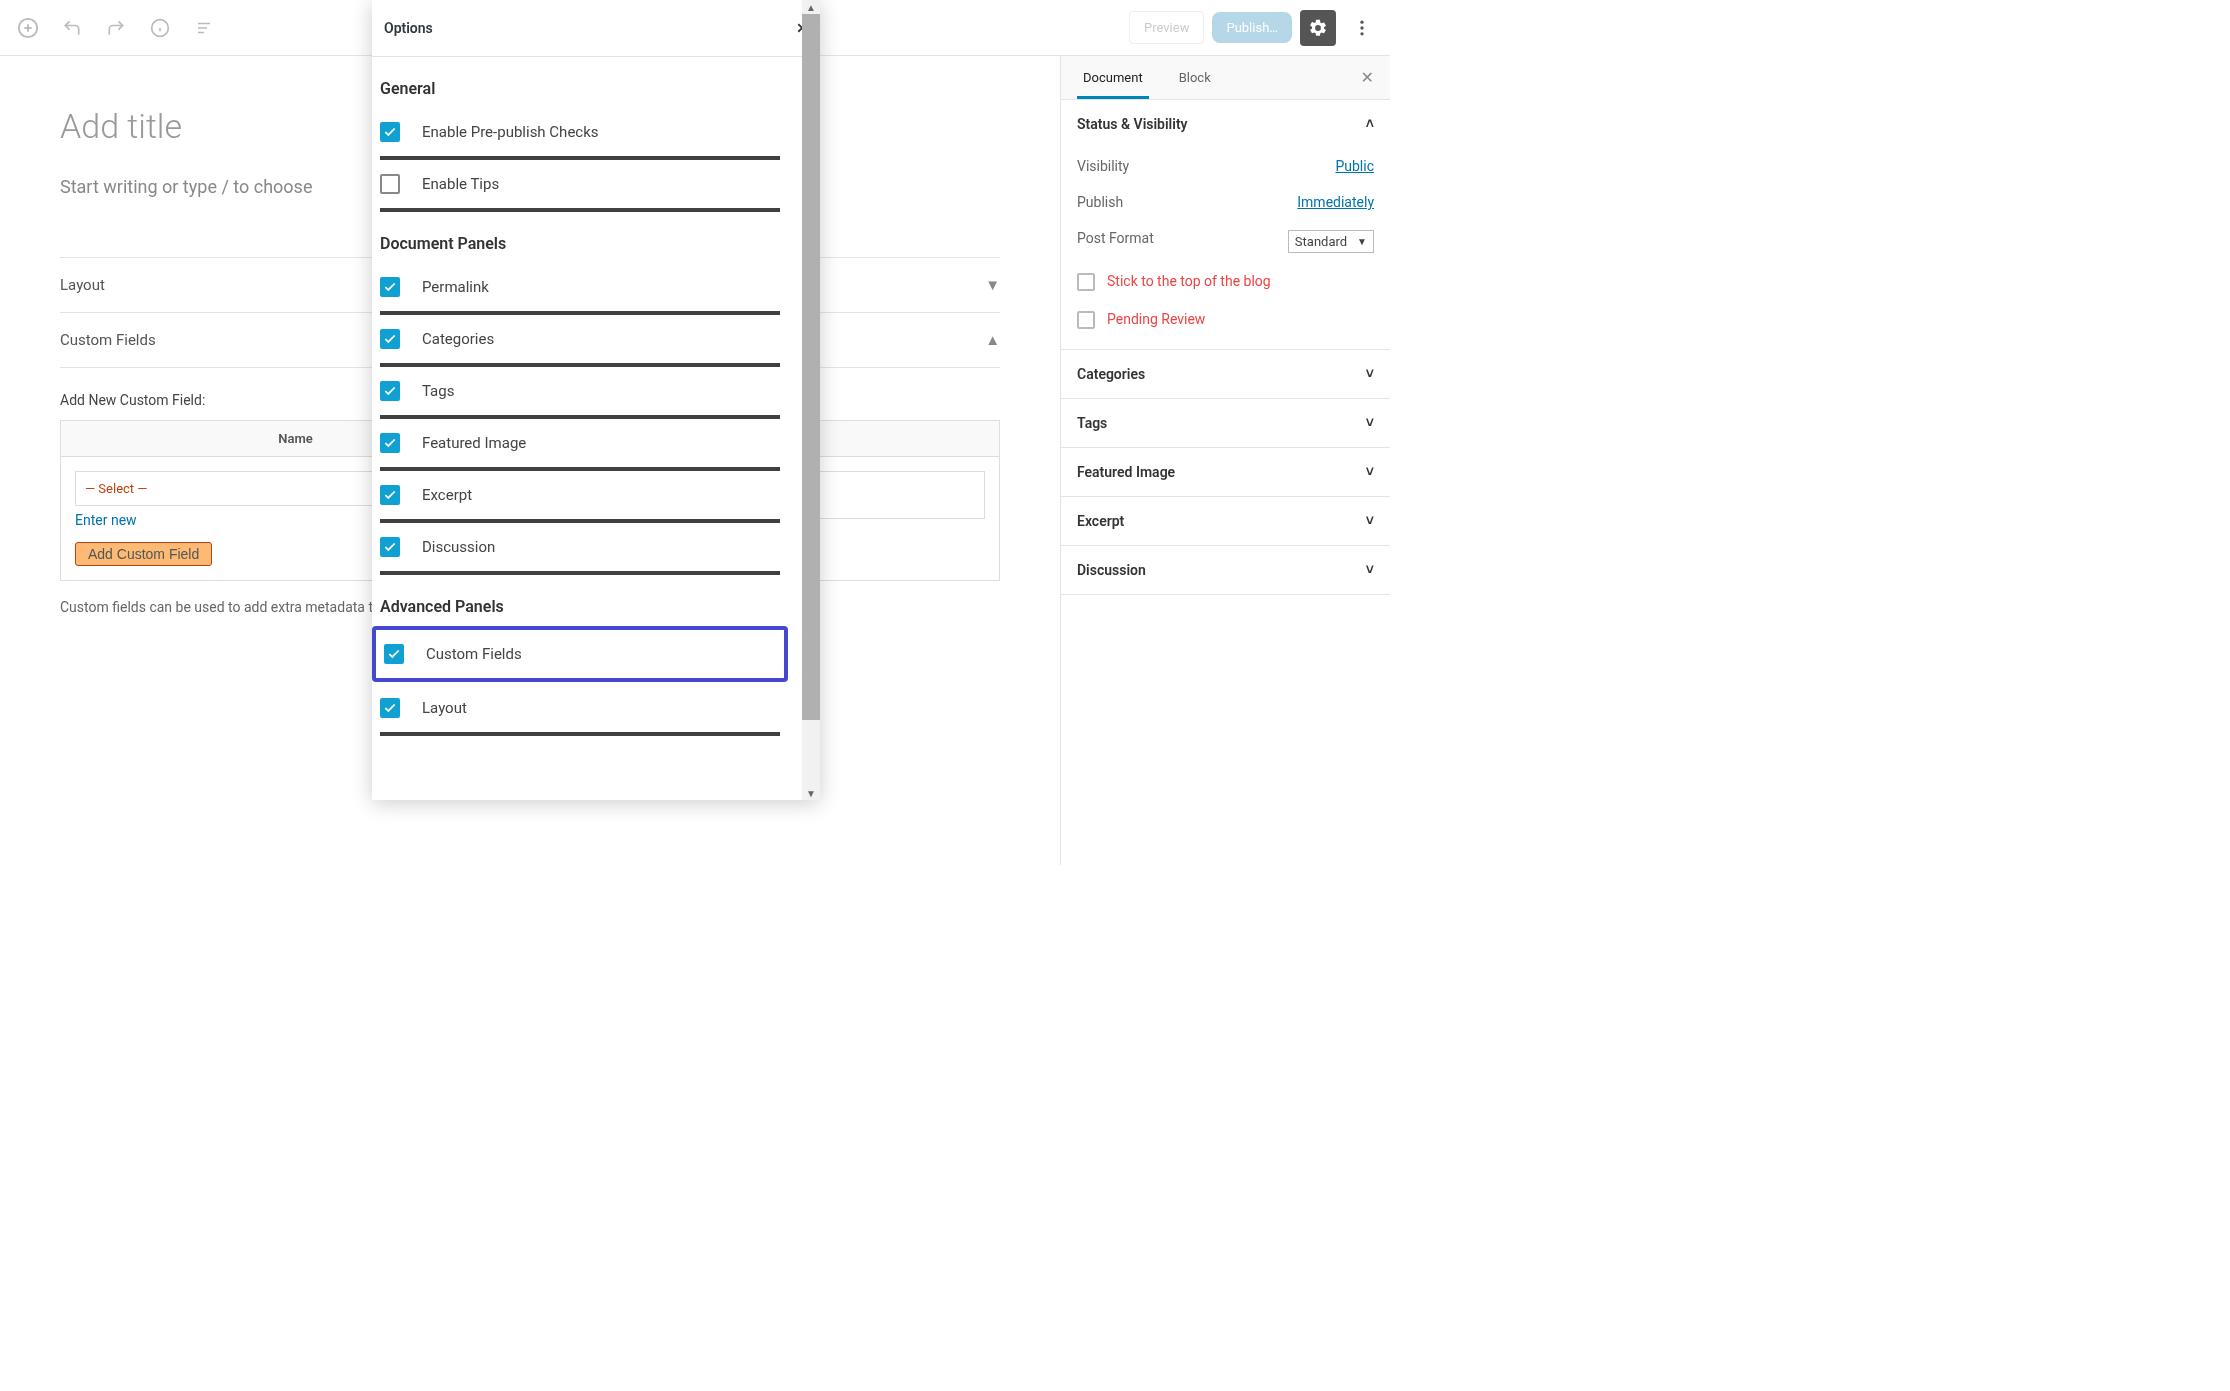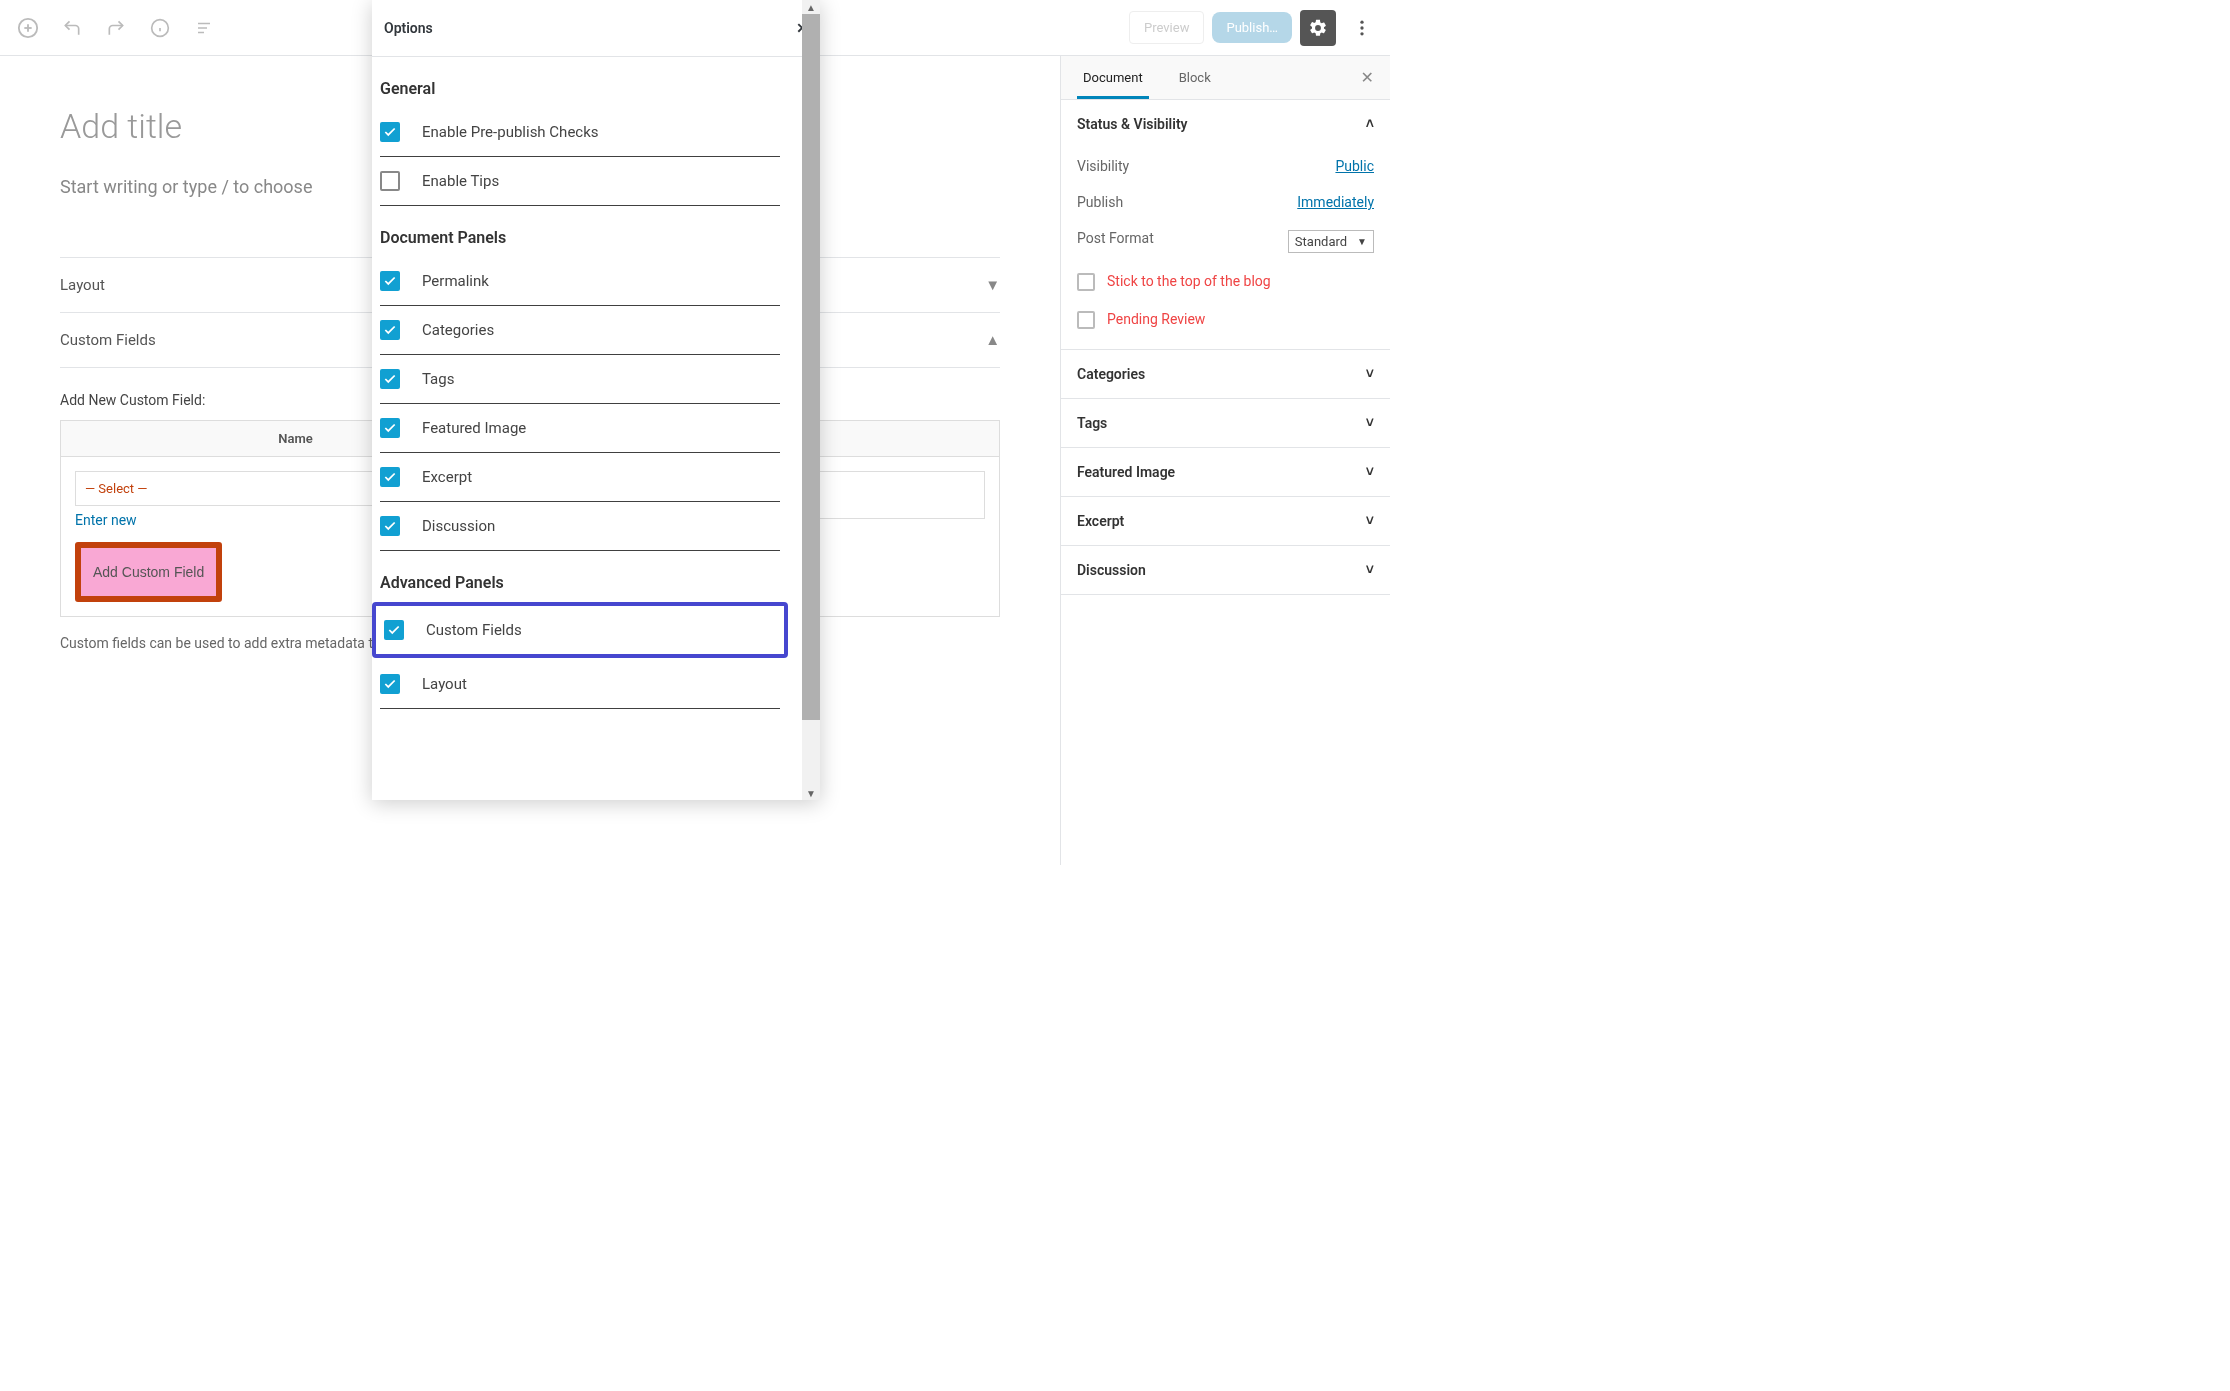--- a/index.html
+++ b/index.html
@@ -97,24 +97,24 @@
   width: 100%;
 }
 .cf-textarea {
   border: 1px solid #ddd;
   width: 100%;
   height: 48px;
   resize: both;
 }
 .enter-new { color: #0073aa; padding: 6px 0; display:inline-block; font-size:14px;}
 .add-cf-btn {
-  border: 6px solid #c2410c;
-  padding: 16px 12px;
+  border: 1px solid #c2410c;
+  padding: 3px 12px;
   border-radius: 3px;
-  background: #f9a8d4;
+  background: #fdba74;
   color: #555;
   font-size: 14px;
   margin-top: 8px;
 }
 .cf-note { color: #666; margin-top: 18px; font-size: 14px;}
 .cf-note a { color: #0073aa; text-decoration: underline;}
 
 
 .sidebar {
   width: 330px;
@@ -192,21 +192,21 @@
   overflow: auto;
   flex:1;
   padding: 0 8px 20px;
 }
 .modal-section-title {
   font-weight:600; font-size:16px; margin: 22px 0 10px; color:#333;
 }
 .modal-chkrow {
   display:flex; align-items:center; gap: 22px;
   padding: 14px 0;
-  border-bottom: 1px solid #404040;
+  border-bottom: 4px solid #404040;
 }
 .chk {
   width: 20px; height:20px;
   background: #11a0d2;
   border-radius: 2px;
   position: relative;
   display:inline-flex; align-items:center; justify-content:center;
 }
 .chk svg { color:#fff; }
 .chk.unchecked { background:#fff; border:2px solid #888;}

